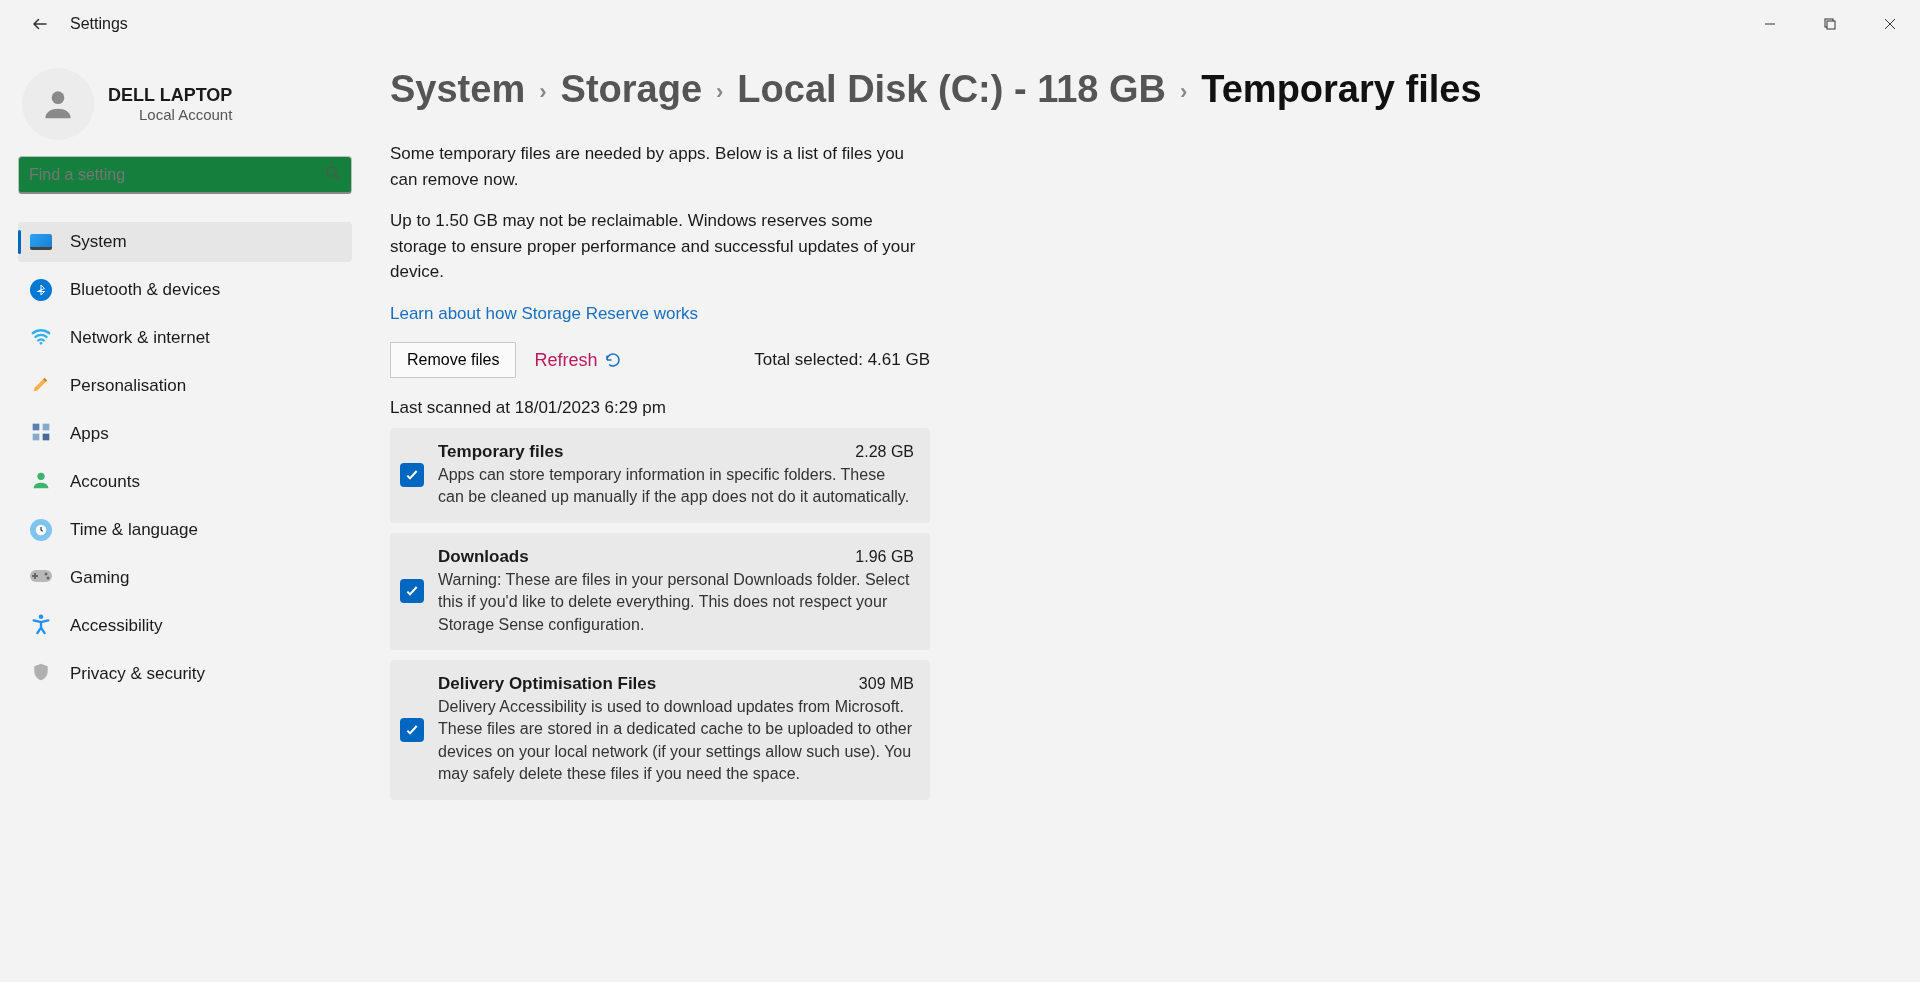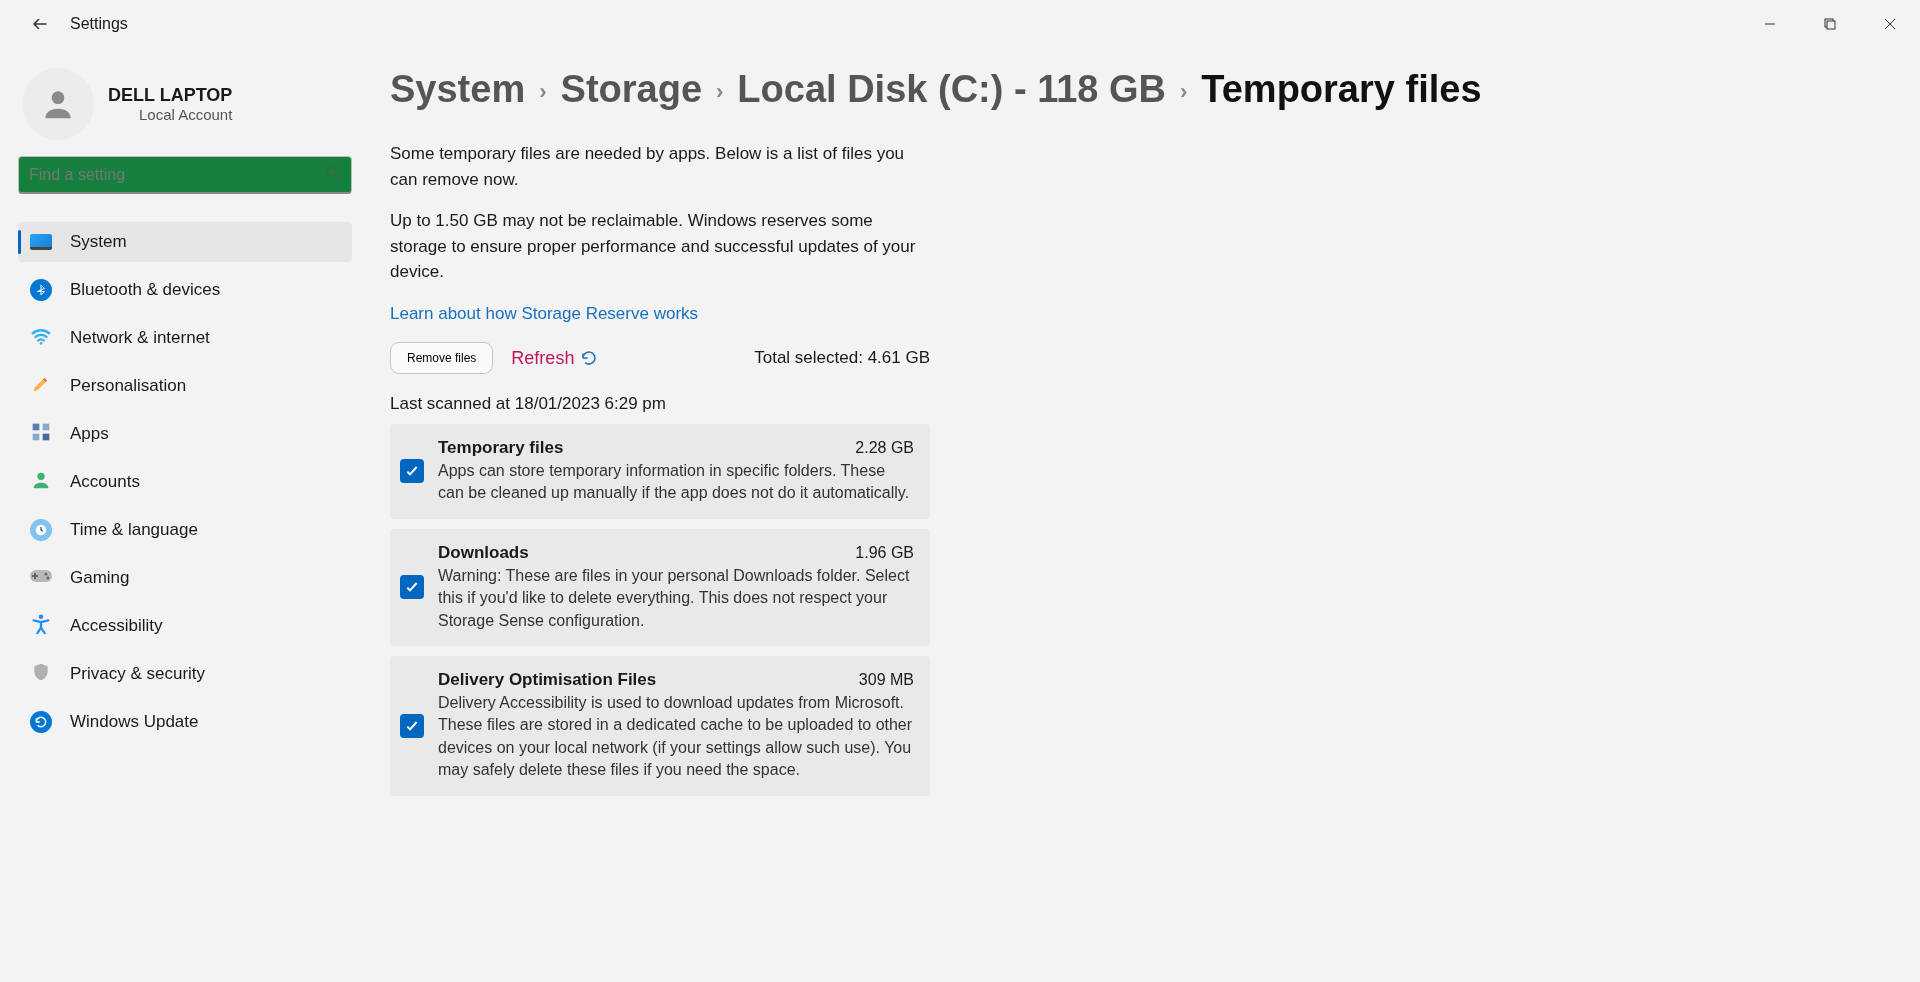--- a/index.html
+++ b/index.html
@@ -110,22 +110,22 @@
   .link { color: #1a6fbf; cursor: pointer; }
   .action-row {
     display: flex; align-items: center; gap: 18px;
     margin-top: 8px;
     max-width: 540px;
   }
   .remove-btn {
     border: 1px solid #c7c7c7;
     background: #fafafa;
     padding: 8px 16px;
-    border-radius: 9px;
-    font-size: 12px;
+    border-radius: 1px;
+    font-size: 16px;
     cursor: pointer;
   }
   .refresh {
     color: #be185d; font-size: 18px;
     display: flex; align-items: center; gap: 6px;
     cursor: pointer;
   }
   .refresh svg { width: 18px; height: 18px; stroke: #1a6fbf; fill: none; stroke-width: 2; }
   .total { margin-left: auto; font-size: 17px; }
   .scanned { margin-top: 20px; font-size: 17px; }
@@ -298,30 +298,20 @@
           <span>Accessibility</span>
         </div>
         <div class="nav-item">
           <span class="nav-icon">
             <div><svg width="20" height="22" viewBox="0 0 24 24">
                 <path d="M12 2l8 3v6c0 5-3 9-8 11-5-2-8-6-8-11V5z" fill="#b0b0b0"></path>
               </svg></div>
           </span>
           <span>Privacy &amp; security</span>
         </div>
-        <div class="nav-item">
-          <span class="nav-icon">
-            <div class="ic-dot" style="background:#0078d4">
-              <svg width="14" height="14" viewBox="0 0 24 24">
-                <path d="M4 12a8 8 0 1 1 3 6.2M4 12V7m0 5h5" stroke="#fff" stroke-width="2.5" fill="none" stroke-linecap="round"></path>
-              </svg>
-            </div>
-          </span>
-          <span>Windows Update</span>
-        </div>
       </nav>
   </aside>
 
   <main class="content">
     <div class="breadcrumbs" id="breadcrumbs">
         <span class="crumb-link">System</span>
         <span class="chev">›</span>
         <span class="crumb-link">Storage</span>
         <span class="chev">›</span>
         <span class="crumb-link">Local Disk (C:) - 118 GB</span>

